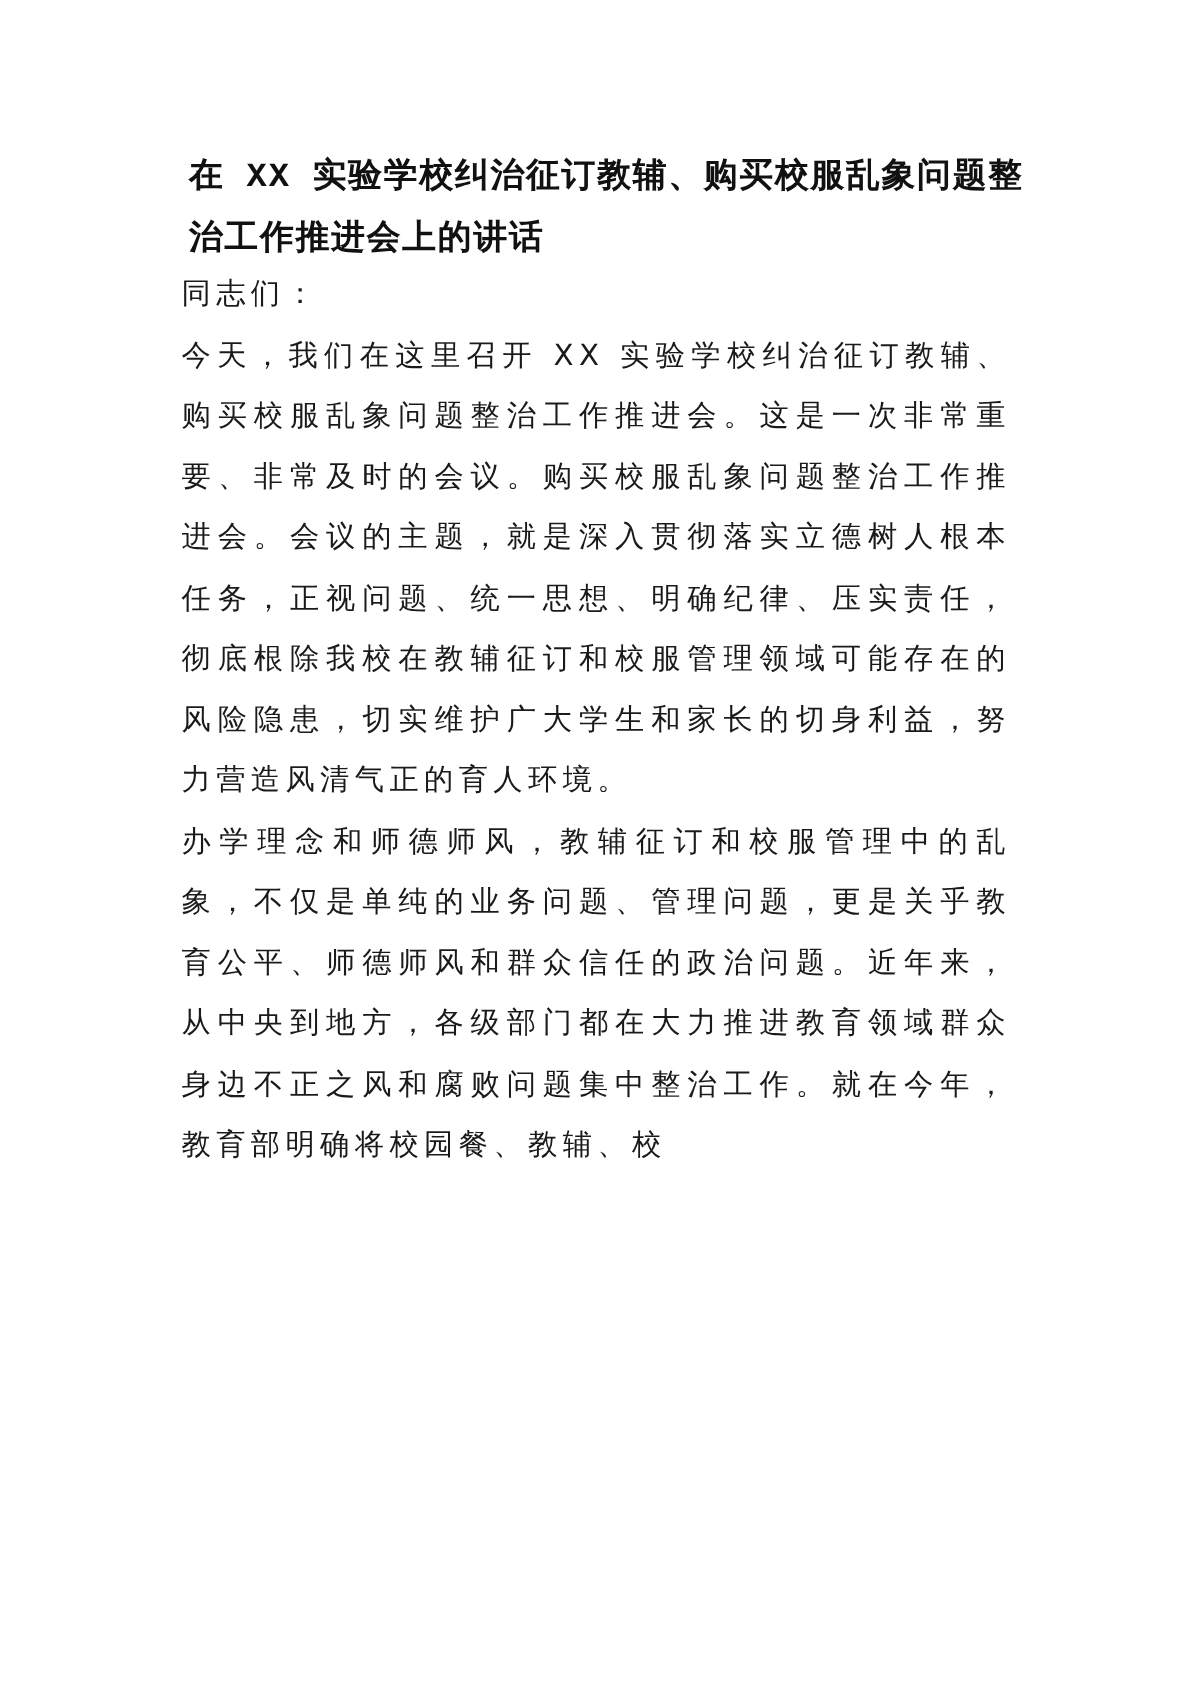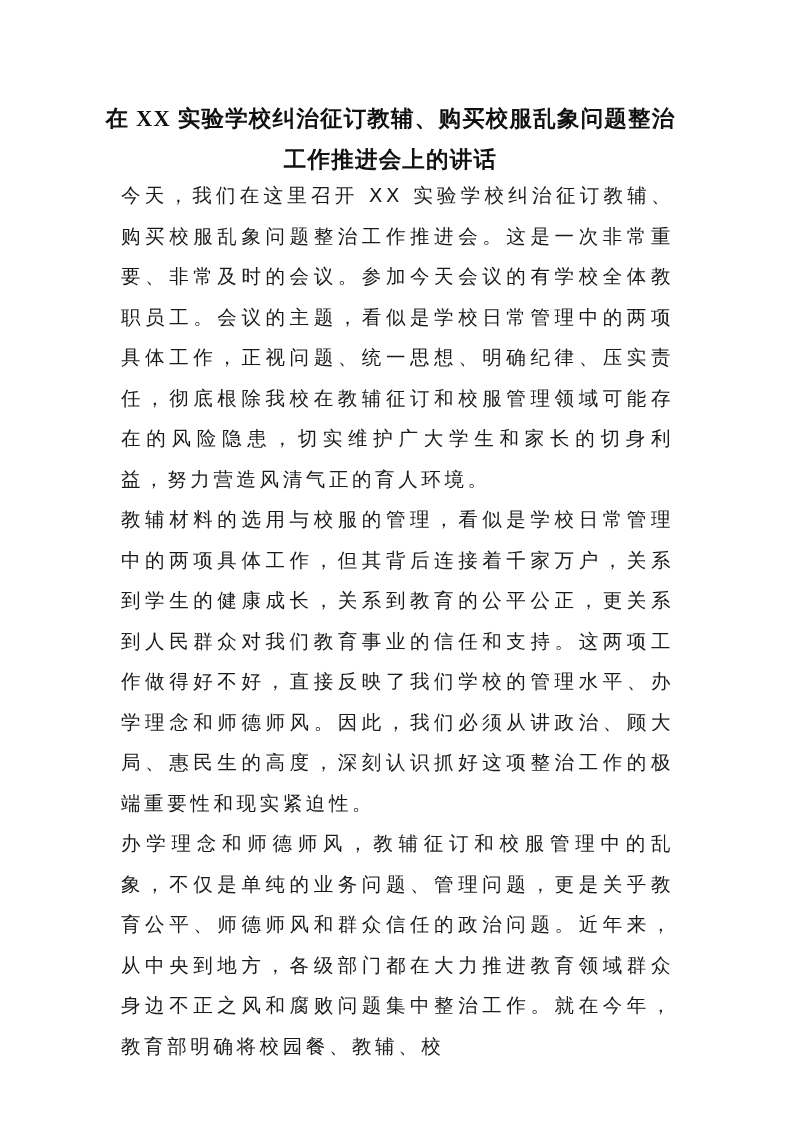--- a/index.html
+++ b/index.html
@@ -1,38 +1,38 @@
 <!DOCTYPE html>
 <html><head>
 <meta charset="utf-8">
 <style>
   html, body { margin: 0; padding: 0; background: #ffffff; }
   body { width: 793px; height: 1122px; position: relative; overflow: hidden; }
   .page {
     position: absolute; left: 0; top: 0; width: 793px; height: 1122px; background: #fff;
   }
   .title {
-    position: absolute; left: 104px; top: 98px; width: 573px;
-    font-family: Liberation Serif, serif;
+    position: absolute; left: 126px; top: 98px; width: 573px;
+    font-family: Liberation Mono, monospace;
     font-size: 22.5px; font-weight: bold; color: #111;
-    text-align: center; line-height: 41px; letter-spacing: 1.2px;
+    text-align: left; line-height: 41px; letter-spacing: 1.2px;
     margin: 0;
   }
   .body {
     position: absolute; left: 121px; top: 176px; width: 553px;
     font-family: "DejaVu Sans", sans-serif;
     font-size: 19.5px; color: #1a1a1a;
     line-height: 40.5px; letter-spacing: 3.6px;
     text-align: justify;
   }
   .body p { margin: 0; }
 </style>
 </head>
 <body>
 
 <div class="page">
   <h1 class="title">在 XX 实验学校纠治征订教辅、购买校服乱象问题整治工作推进会上的讲话</h1>
   <div class="body">
-    <p>今天，我们在这里召开 XX 实验学校纠治征订教辅、购买校服乱象问题整治工作推进会。这是一次非常重要、非常及时的会议。参加今天会议的有学校全体教职员工。会议的主题，看似是学校日常管理中的两项具体工作，正视问题、统一思想、明确纪律、压实责任，彻底根除我校在教辅征订和校服管理领域可能存在的风险隐患，切实维护广大学生和家长的切身利益，努力营造风清气正的育人环境。</p>
-    <p>教辅材料的选用与校服的管理，看似是学校日常管理中的两项具体工作，但其背后连接着千家万户，关系到学生的健康成长，关系到教育的公平公正，更关系到人民群众对我们教育事业的信任和支持。这两项工作做得好不好，直接反映了我们学校的管理水平、办学理念和师德师风。因此，我们必须从讲政治、顾大局、惠民生的高度，深刻认识抓好这项整治工作的极端重要性和现实紧迫性。</p>
+    <p>同志们：</p>
+    <p>今天，我们在这里召开 XX 实验学校纠治征订教辅、购买校服乱象问题整治工作推进会。这是一次非常重要、非常及时的会议。购买校服乱象问题整治工作推进会。会议的主题，就是深入贯彻落实立德树人根本任务，正视问题、统一思想、明确纪律、压实责任，彻底根除我校在教辅征订和校服管理领域可能存在的风险隐患，切实维护广大学生和家长的切身利益，努力营造风清气正的育人环境。</p>
     <p>办学理念和师德师风，教辅征订和校服管理中的乱象，不仅是单纯的业务问题、管理问题，更是关乎教育公平、师德师风和群众信任的政治问题。近年来，从中央到地方，各级部门都在大力推进教育领域群众身边不正之风和腐败问题集中整治工作。就在今年，教育部明确将校园餐、教辅、校</p>
   </div>
 </div>
 
 </body></html>

